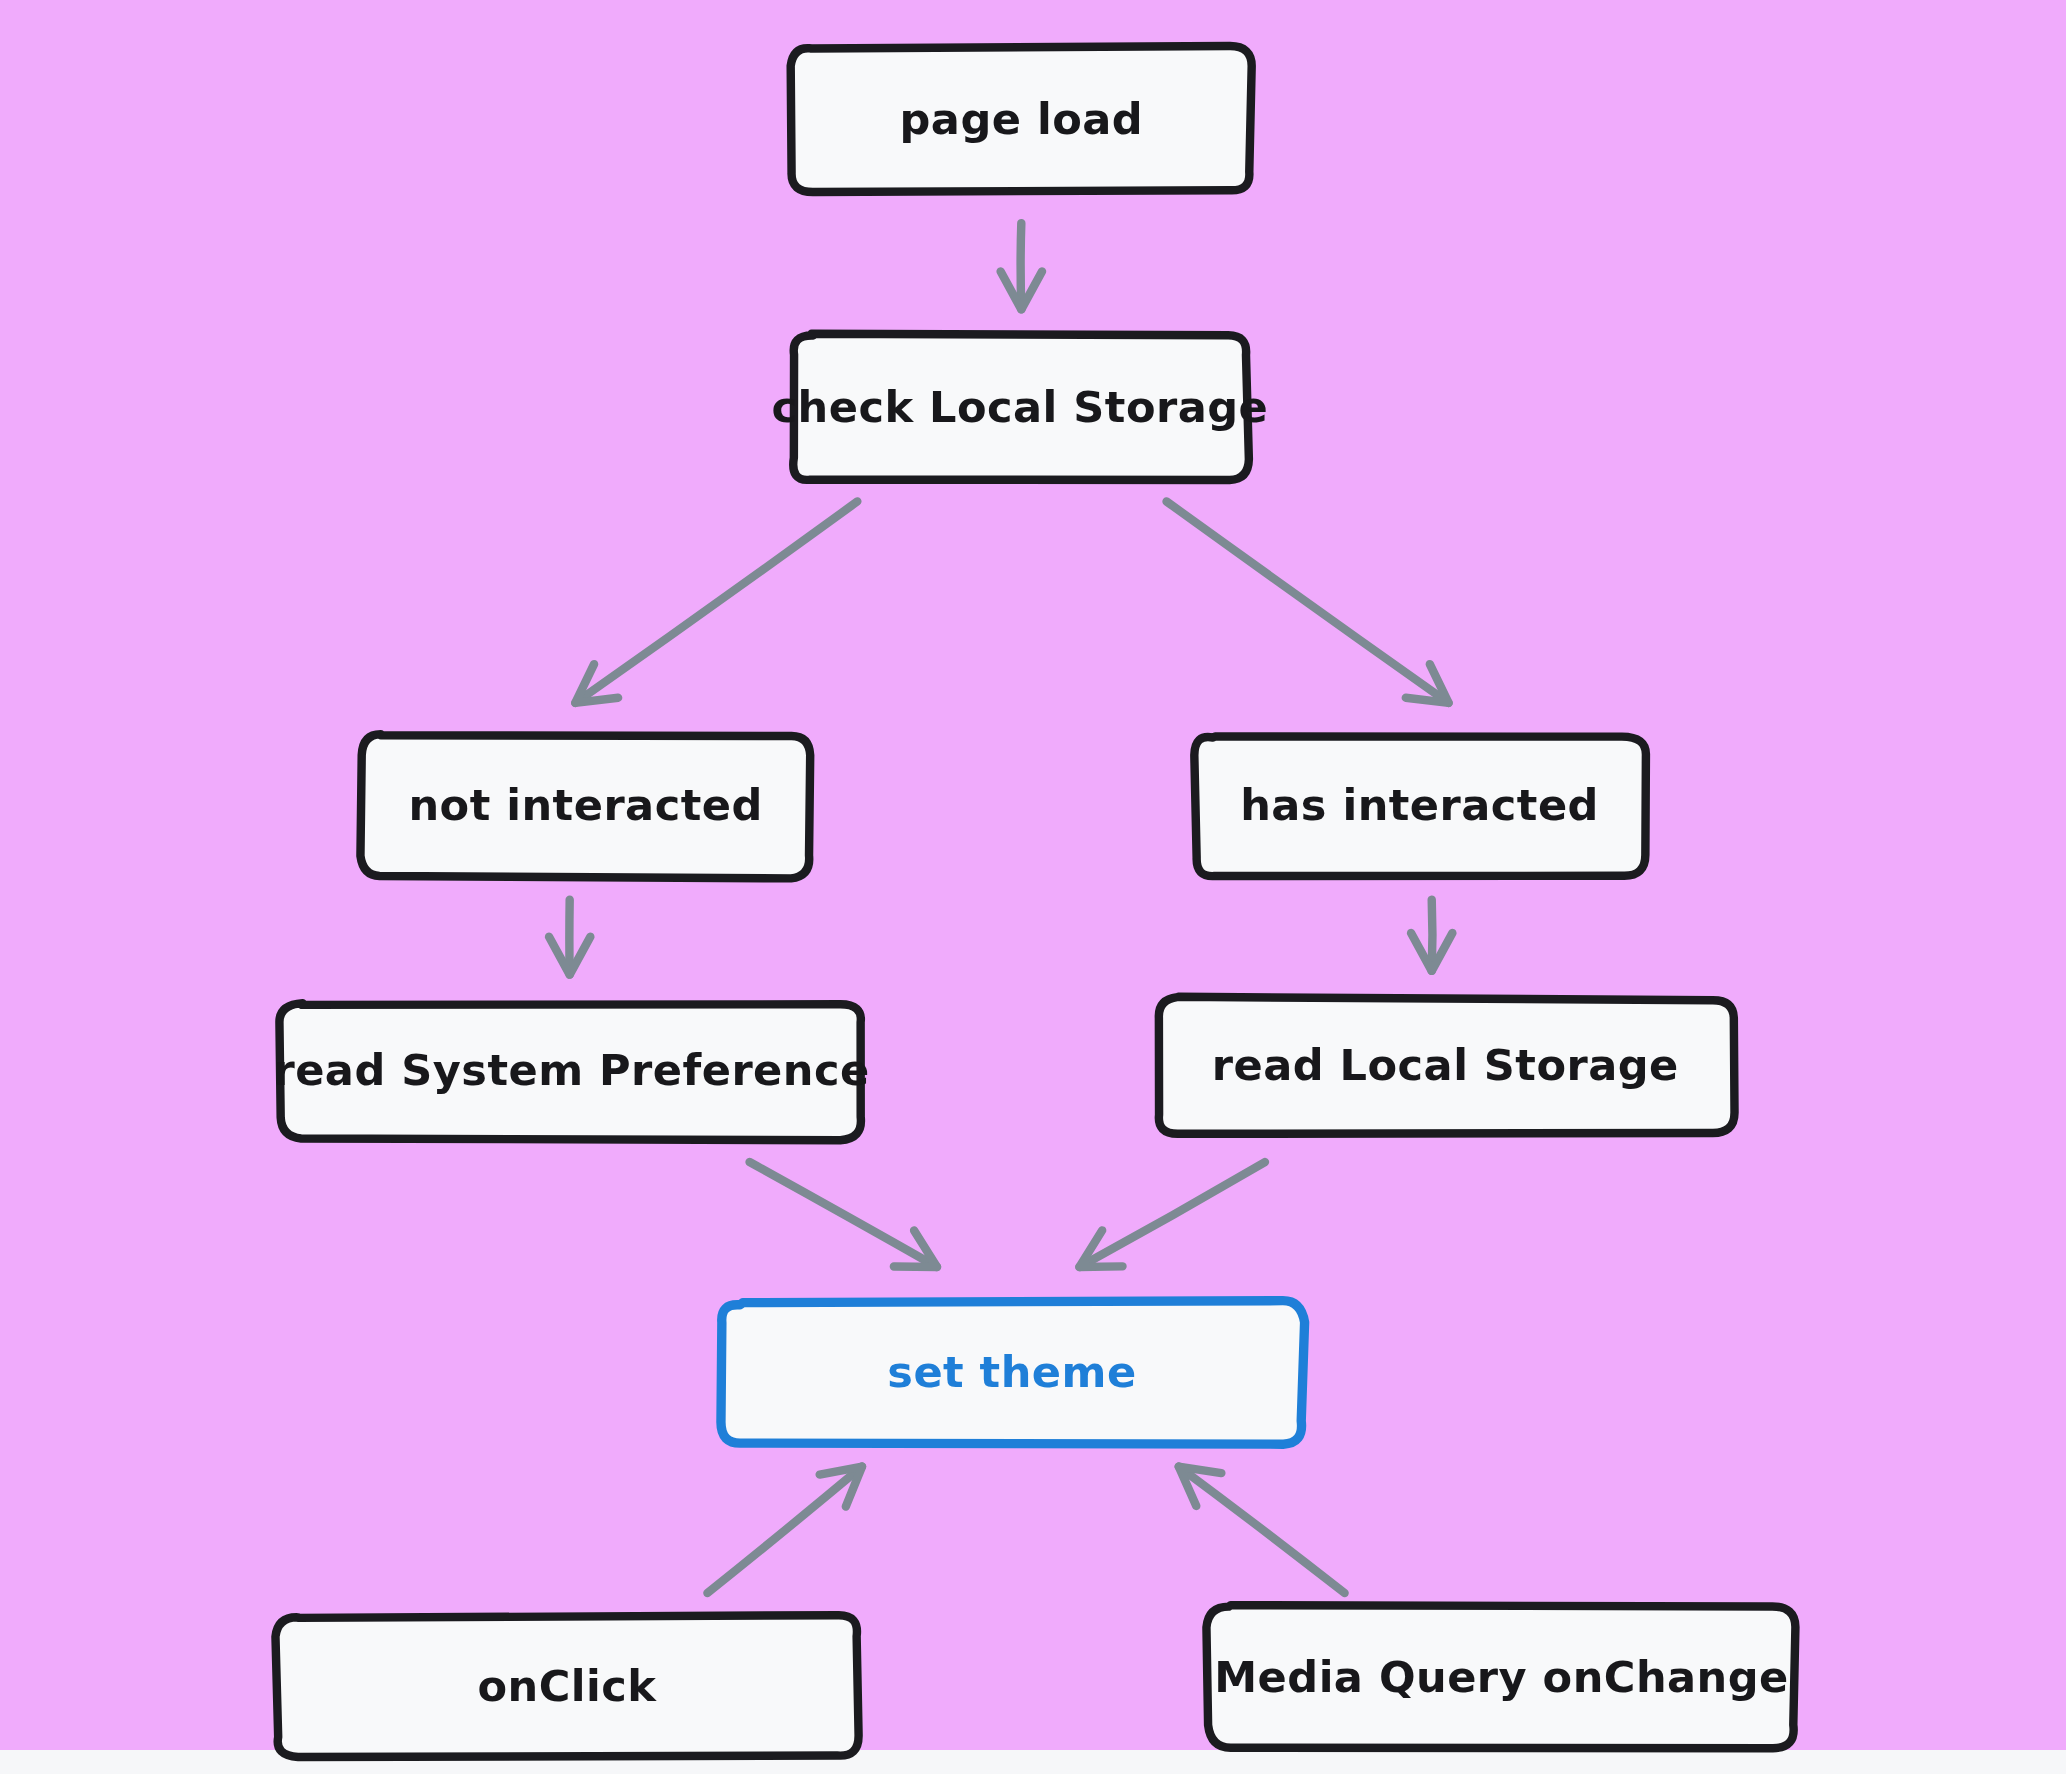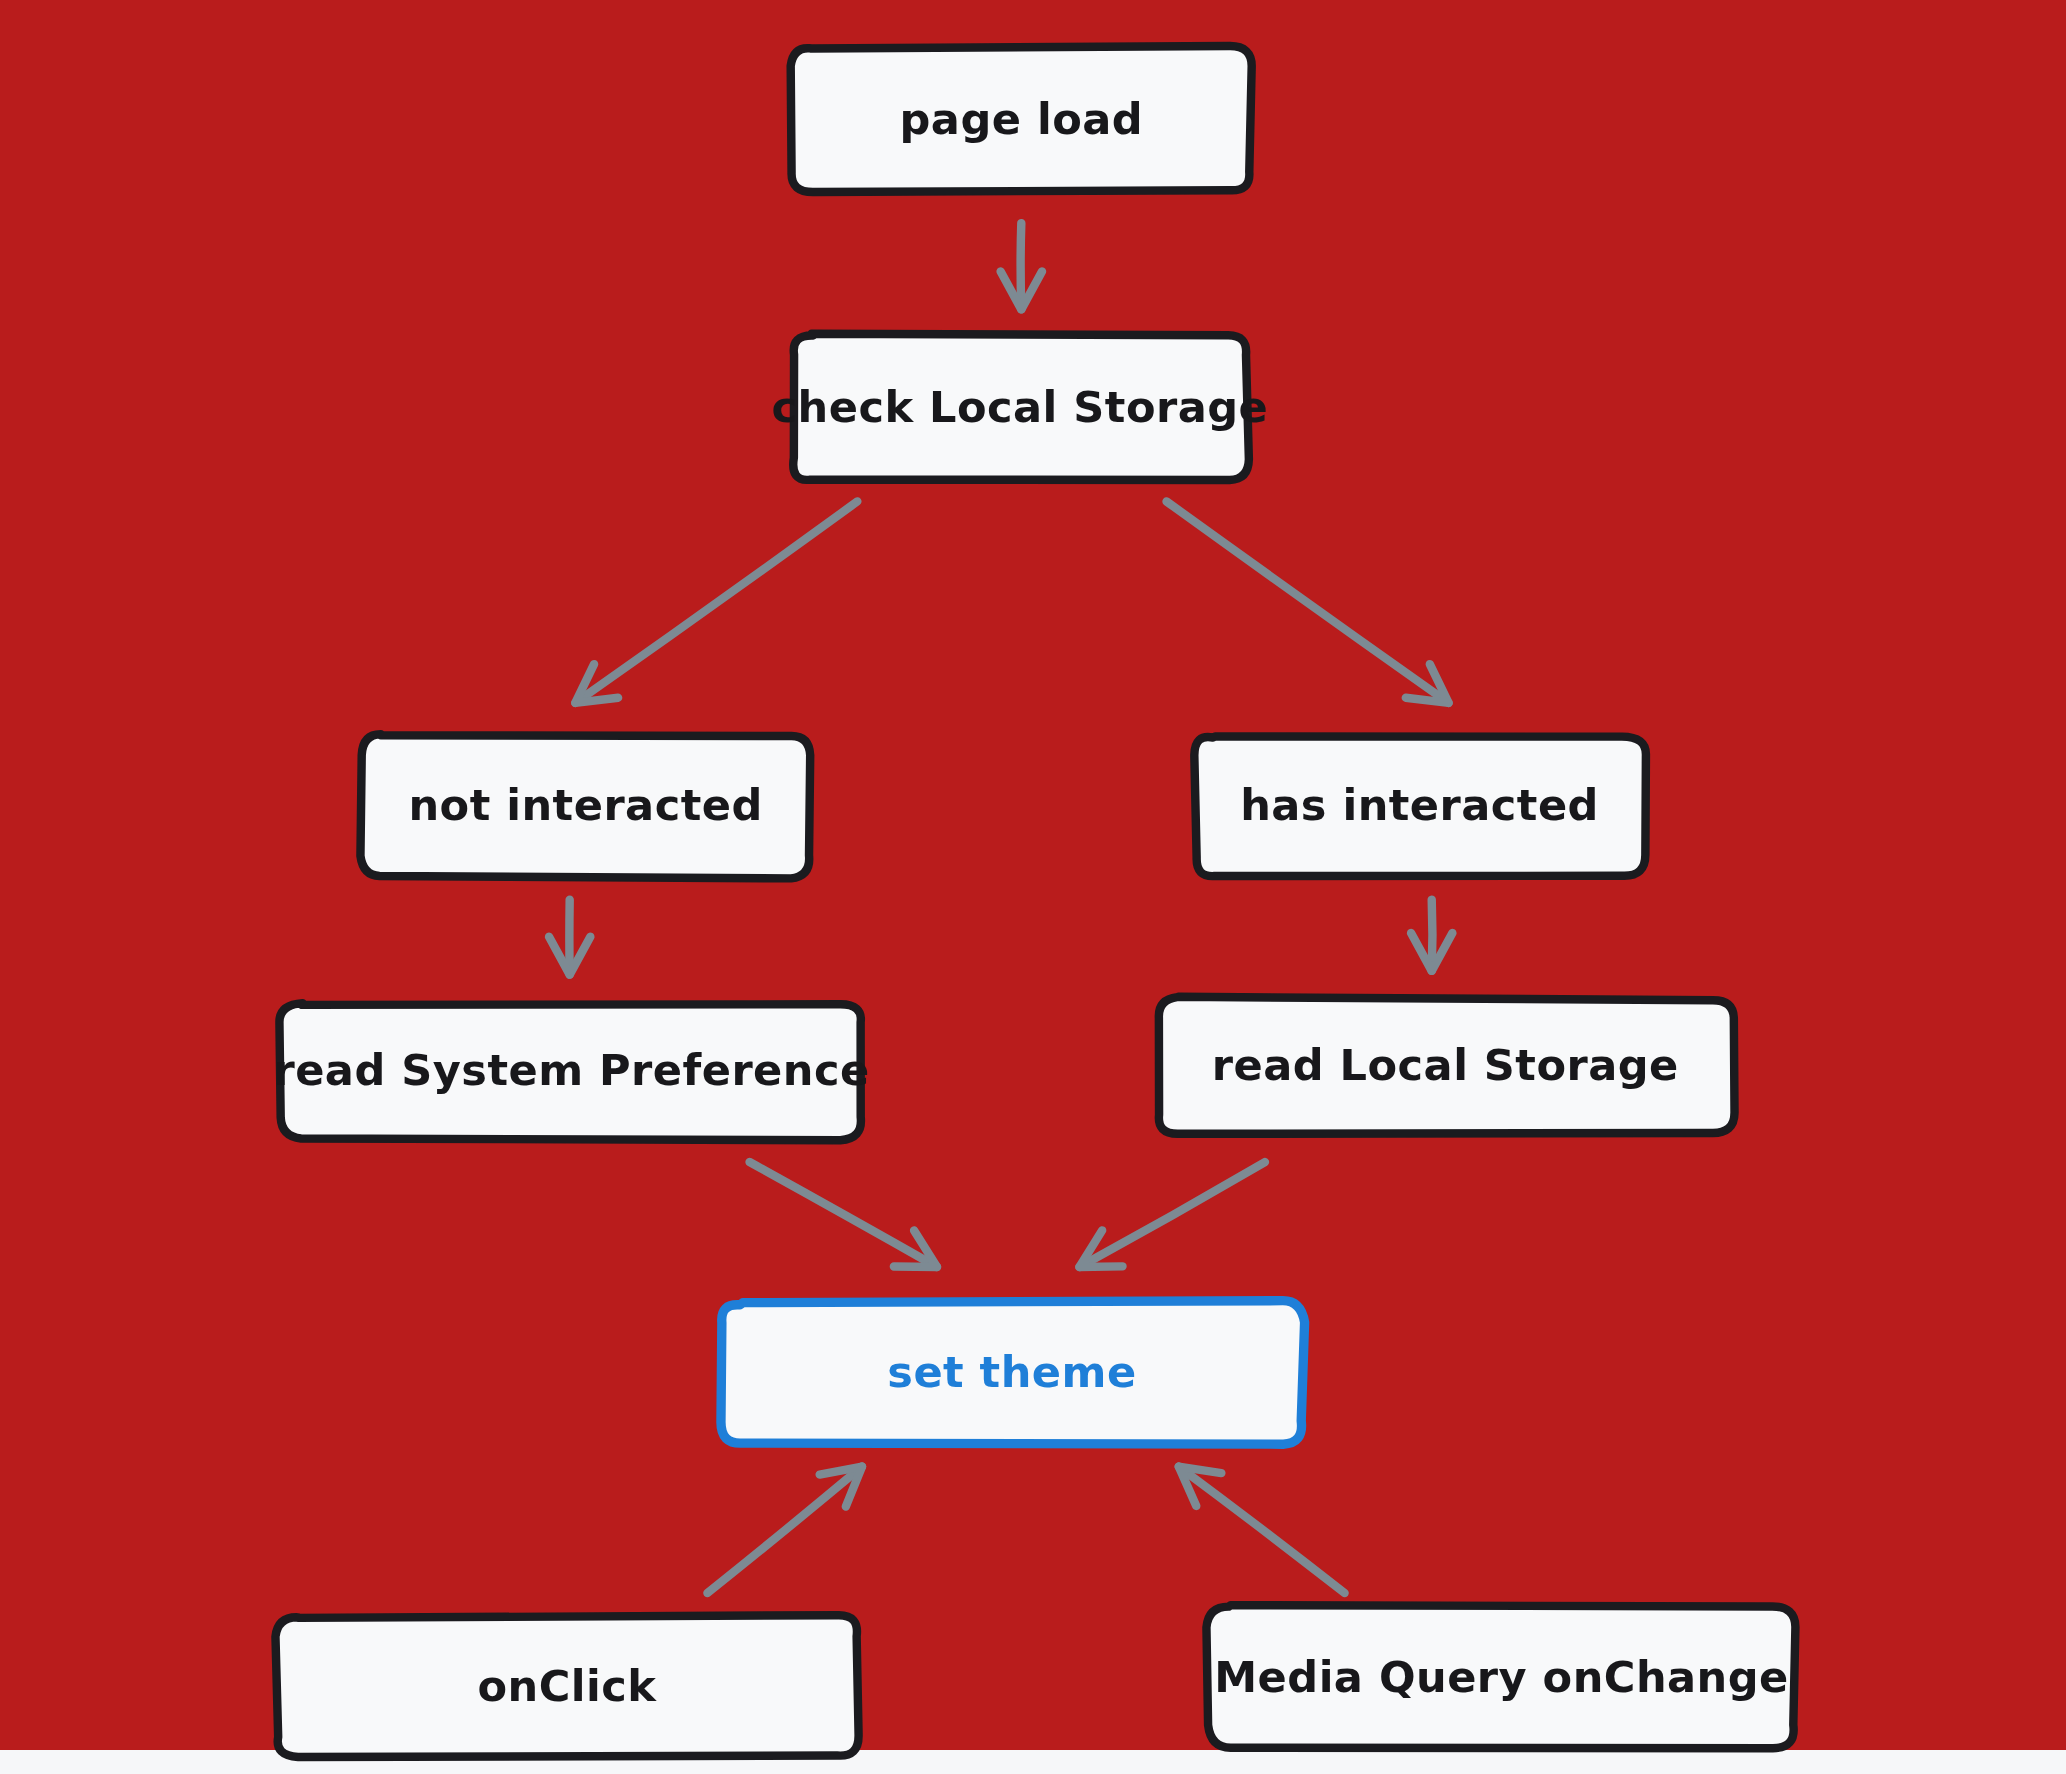--- a/index.html
+++ b/index.html
@@ -10,21 +10,21 @@
   body {
     width: 2067px;
     height: 1775px;
     overflow: hidden;
     font-family: "DejaVu Sans", sans-serif;
   }
   #diagram-root {
     position: relative;
     width: 2067px;
     height: 1750px;
-    background: #b91c1c;
+    background: #f0abfc;
   }
   svg#flow {
     position: absolute;
     top: 0; left: 0;
     width: 2067px;
     height: 1775px;
     display: block;
   }
   .node-rect {
     fill: #f8f9fa;

